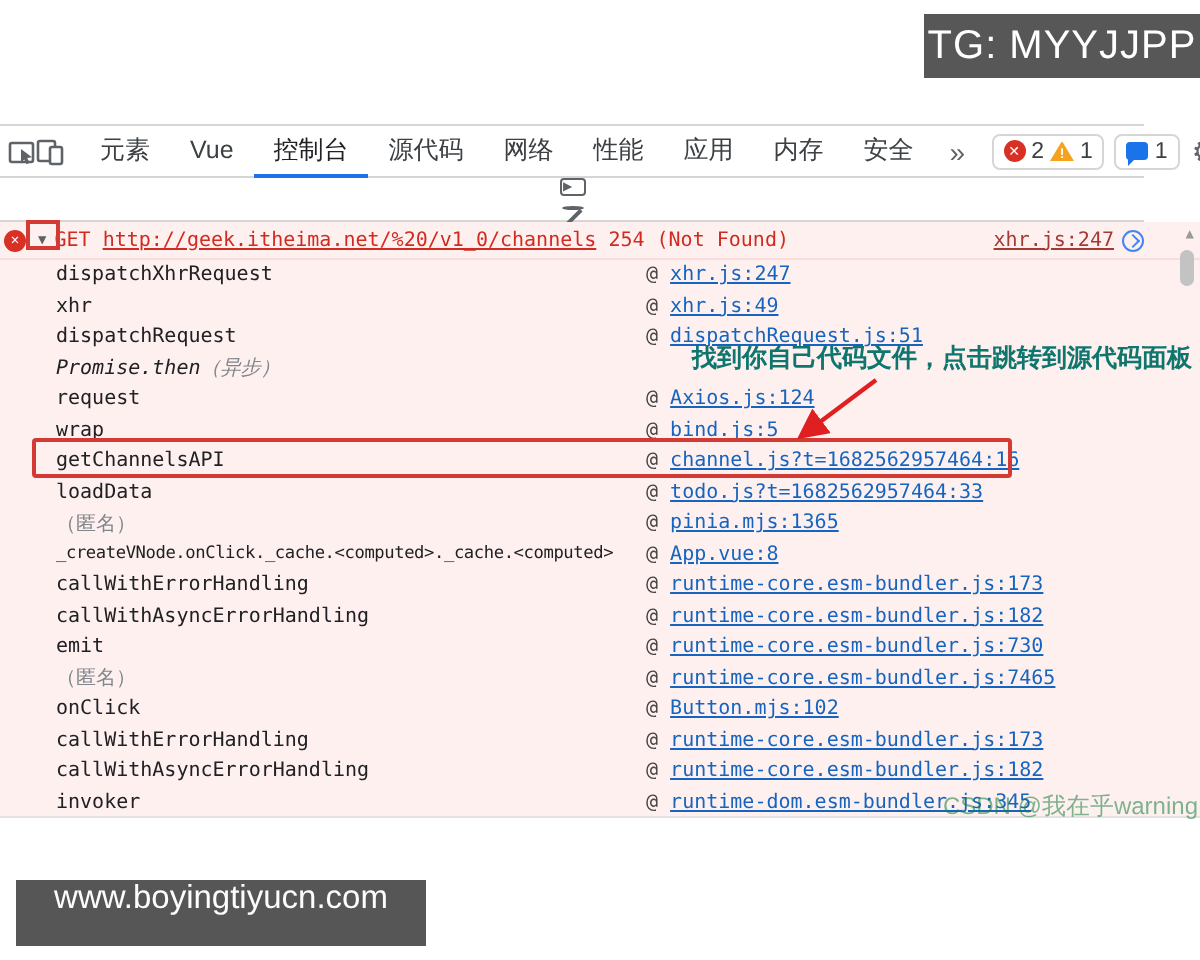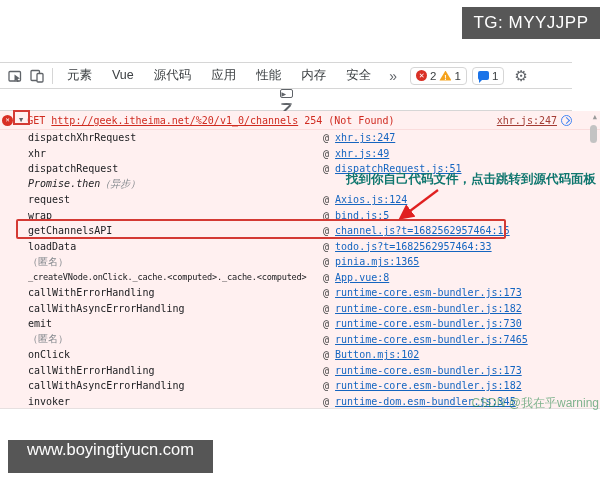--- a/index.html
+++ b/index.html
@@ -2,21 +2,21 @@
 <html><head>
 <meta charset="utf-8">
 <style>
   * { margin:0; padding:0; box-sizing:border-box; }
   html,body { background:#fff; }
   .page { position:relative; width:600px; height:480px; background:#fff; overflow:hidden;
           font-family:"Liberation Sans","DejaVu Sans",sans-serif; }
 
   
   .wm-top { position:absolute; top:7px; right:0; width:138px; height:32px; background:#575757;
-            color:#fff; font-size:17px; display:flex; align-items:center; justify-content:center; letter-spacing:.5px; }
+            color:#fff; font-size:20px; display:flex; align-items:center; justify-content:center; letter-spacing:.5px; }
   .wm-bottom { position:absolute; top:440px; left:8px; width:205px; height:33px; background:#565656;
                color:#fdfdfd; font-size:16.5px; display:flex; justify-content:center; }
   .wm-csdn { position:absolute; top:395px; right:1px; font-size:12px; color:#15803d; opacity:.55; }
 
   
   .devtools { position:absolute; top:62px; left:0; width:572px; border-top:1px solid #d6d6d6; background:#fff; }
 
   
   .tabbar { height:26px; display:flex; align-items:center; border-bottom:1px solid #d6d6d6; padding:0 4px; }
   .tbtn { display:flex; align-items:center; justify-content:center; width:22px; height:24px; color:#5f6368; cursor:pointer; }
@@ -103,23 +103,25 @@
       <div class="tbtn">
         <svg class="dev-svg" width="14" height="14" viewBox="0 0 14 14">
           <rect x="1" y="1.5" width="8.5" height="10" rx="1" fill="none" stroke="#5f6368" stroke-width="1.3"></rect>
           <rect x="7" y="4.5" width="6" height="8.5" rx="1" fill="#fff" stroke="#5f6368" stroke-width="1.3"></rect>
         </svg>
       </div>
       <div class="vdiv"></div>
 
       <div class="tab">元素</div>
       <div class="tab">Vue</div>
+      <div class="tab active">控制台</div>
       <div class="tab">源代码</div>
+      <div class="tab">网络</div>
+      <div class="tab">性能</div>
       <div class="tab">应用</div>
-      <div class="tab">性能</div>
       <div class="tab">内存</div>
       <div class="tab">安全</div>
       <div class="more-tabs">»</div>
 
       <div class="badge-pill">
         <span class="err-ico">✕</span>
         <span>2</span>
         <span class="warn-ico">!</span>
         <span>1</span>
       </div>

